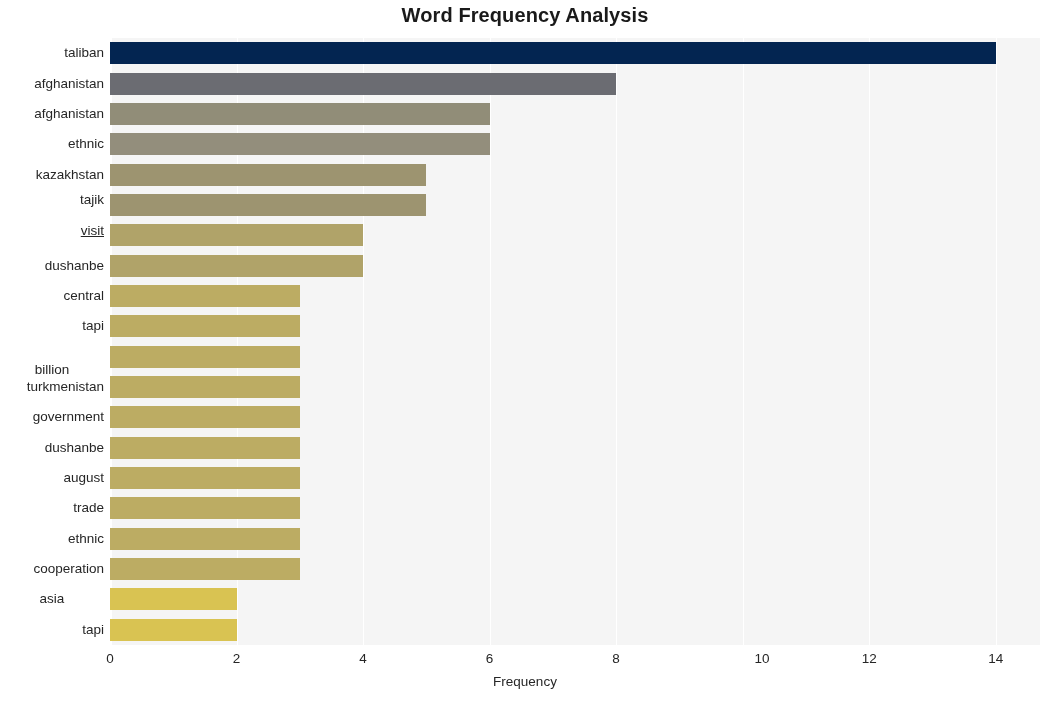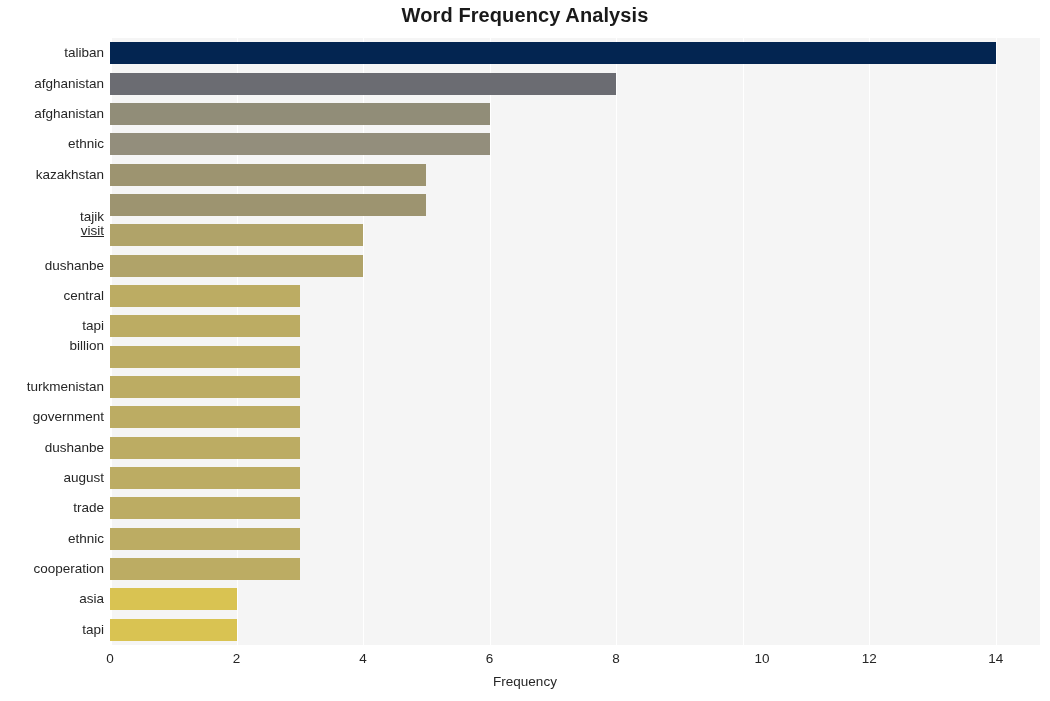--- a/index.html
+++ b/index.html
@@ -110,34 +110,34 @@
         <div class="bar" title="tapi: 2" style="width: 126.531px; top: 580.825px; background: rgb(217, 195, 82);"></div>
       </div>
   </div>
 
   <div id="y-axis">
       <div class="y-tick-label" style="top: 8.175px;">taliban</div>
       <div class="y-tick-label" style="top: 38.525px;">afghanistan</div>
       <div class="y-tick-label" style="top: 68.875px;">afghanistan</div>
       <div class="y-tick-label" style="top: 99.225px;">ethnic</div>
       <div class="y-tick-label" style="top: 129.575px; padding-left: 14px;">kazakhstan</div>
-      <div class="y-tick-label" style="top: 172px; margin-left: 35px;">tajik</div>
+      <div class="y-tick-label" style="top: 155px; margin-left: 35px;">tajik</div>
       <div class="y-tick-label" style="top: 186px; text-decoration: underline;">visit</div>
       <div class="y-tick-label" style="top: 220.625px;">dushanbe</div>
       <div class="y-tick-label" style="top: 250.975px;">central</div>
       <div class="y-tick-label" style="top: 281.325px;">tapi</div>
-      <div class="y-tick-label" style="top: 301px;">billion</div>
+      <div class="y-tick-label" style="top: 325px; text-align: center;">billion</div>
       <div class="y-tick-label" style="top: 342.025px;">turkmenistan</div>
       <div class="y-tick-label" style="top: 372.375px;">government</div>
       <div class="y-tick-label" style="top: 402.725px;">dushanbe</div>
       <div class="y-tick-label" style="top: 433.075px; padding-left: 34px;">august</div>
       <div class="y-tick-label" style="top: 463.425px;">trade</div>
       <div class="y-tick-label" style="top: 493.775px;">ethnic</div>
       <div class="y-tick-label" style="top: 524.125px;">cooperation</div>
-      <div class="y-tick-label" style="top: 554.475px;">asia</div>
+      <div class="y-tick-label" style="top: 554.475px; text-align: center;">asia</div>
       <div class="y-tick-label" style="top: 584.825px;">tapi</div>
     </div>
 
   <div id="x-axis">
       <div class="x-tick-label" style="left: 110px;">0</div>
       <div class="x-tick-label" style="left: 236.531px;">2</div>
       <div class="x-tick-label" style="left: 363.061px;">4</div>
       <div class="x-tick-label" style="left: 489.592px;">6</div>
       <div class="x-tick-label" style="left: 616.122px;">8</div>
       <div class="x-tick-label" style="left: 762px;">10</div>

